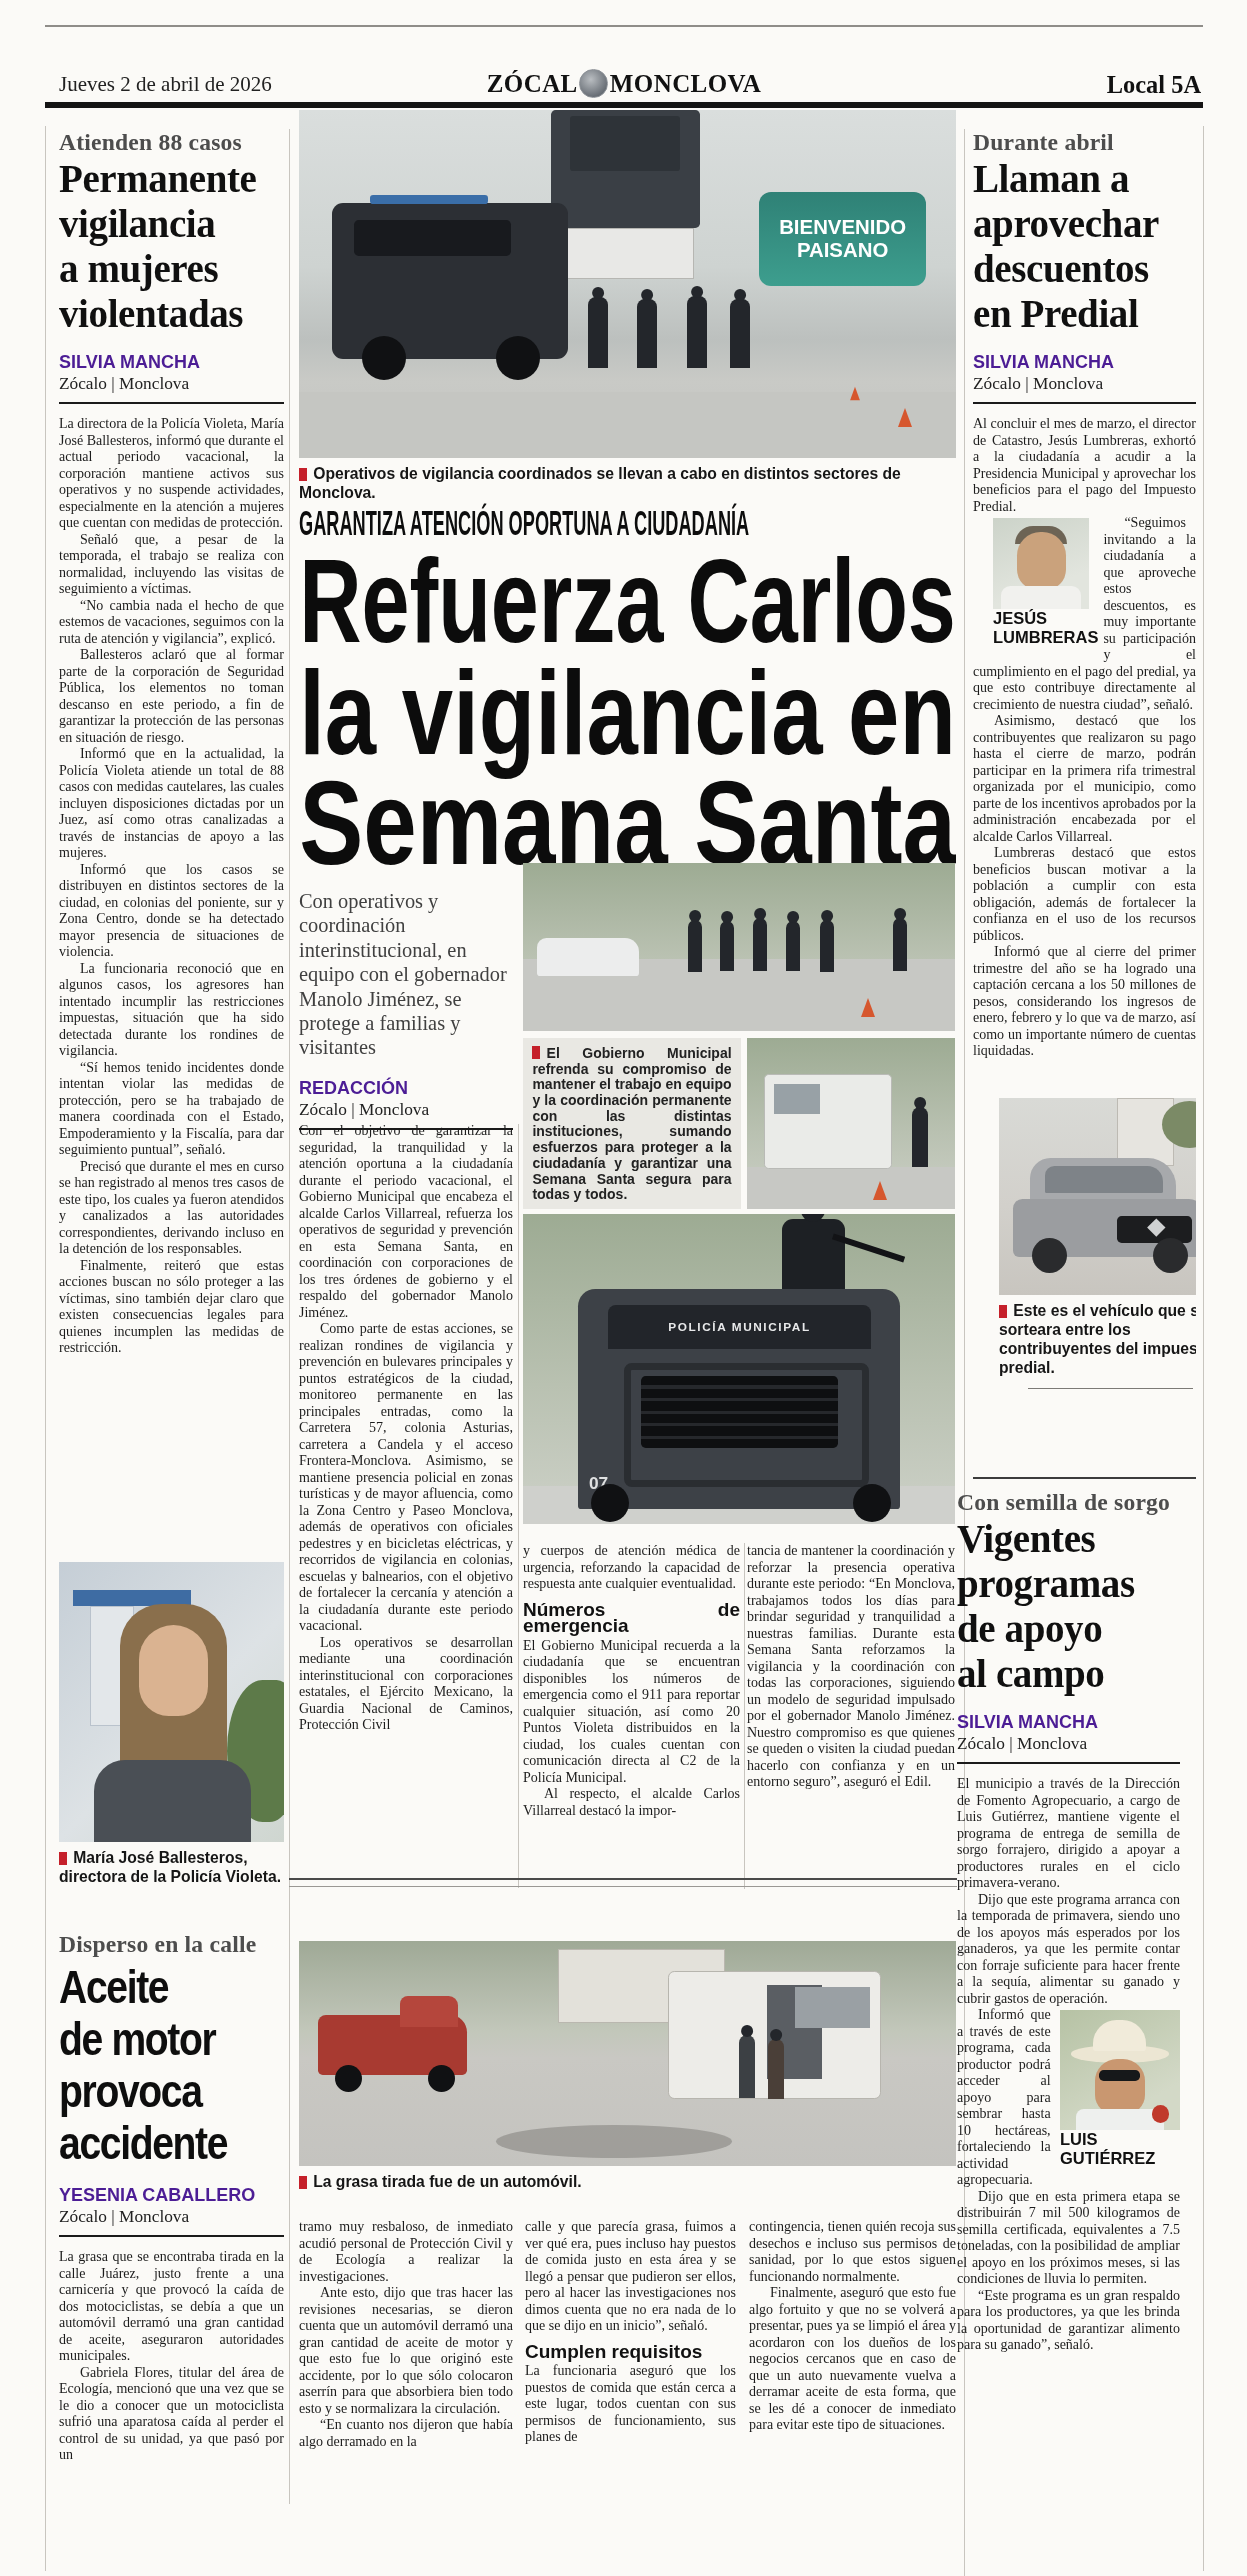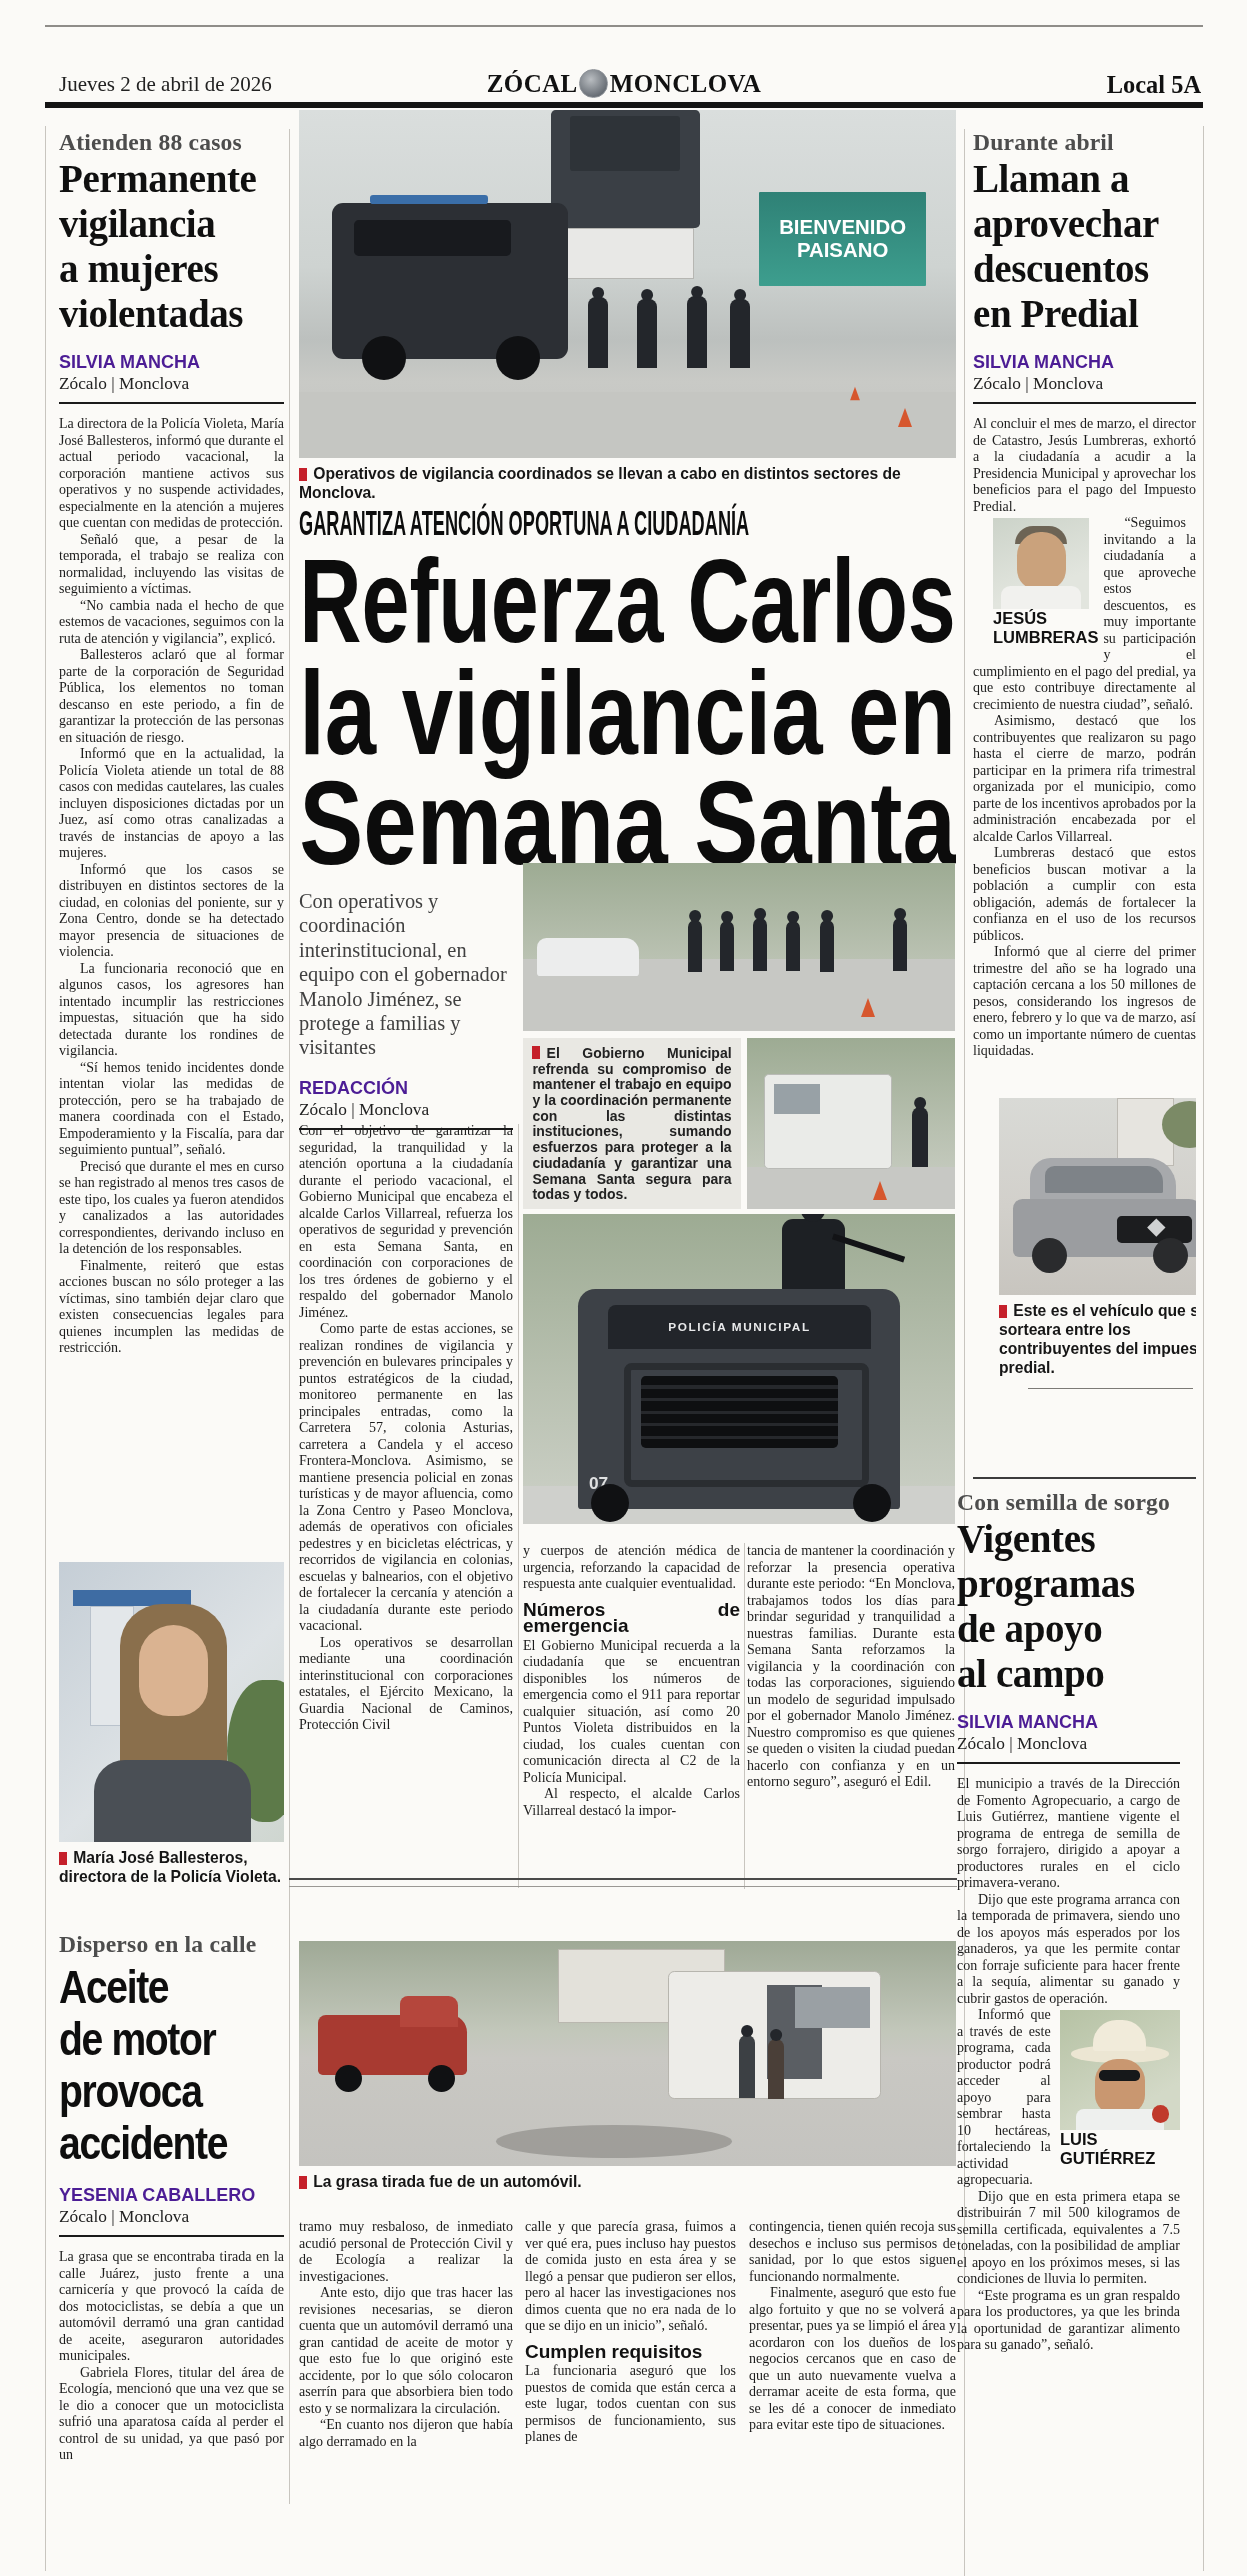--- a/index.html
+++ b/index.html
@@ -74,21 +74,21 @@
   .aceite-col4{position:absolute;left:749px;top:2219px;width:207px;height:355px;}
   
   .sky-a{position:absolute;inset:0;background:linear-gradient(180deg,#dadedd 0%,#ced3d1 45%,#bcc0be 66%,#c9cac6 78%,#c2c3c0 100%);}
   .tower{position:absolute;left:252px;top:0;width:149px;height:118px;background:#3a3f45;border-radius:4.7px;}
   .tower-cab{position:absolute;left:271px;top:6.3px;width:110px;height:55px;background:#2e3338;border-radius:3.1px;}
   .trailer{position:absolute;left:259px;top:118px;width:134px;height:49px;background:#e8e8e6;border:0.8px solid #b6b6b2;}
   .armored{position:absolute;left:33px;top:93px;width:236px;height:156px;background:#2c2f34;border-radius:11px;}
   .armored-win{position:absolute;left:55px;top:110px;width:157px;height:36px;background:#181a1e;border-radius:4.7px;}
   .lightbar{position:absolute;left:71px;top:85px;width:118px;height:9.4px;background:#3a6ea8;border-radius:3.1px;}
   .wheel{position:absolute;width:44px;height:44px;border-radius:50%;background:#101113;}
-  .banner{position:absolute;left:460px;top:82px;width:161px;height:88px;background:linear-gradient(180deg,#2f8176,#3d9e8e);border-radius:1px;display:flex;align-items:center;justify-content:center;text-align:center;color:#fff;font-family:"Liberation Sans",sans-serif;font-weight:bold;font-size:20.4px;line-height:23.6px;padding:3.1px;}
+  .banner{position:absolute;left:460px;top:82px;width:161px;height:88px;background:linear-gradient(180deg,#2f8176,#3d9e8e);border-radius:12px;display:flex;align-items:center;justify-content:center;text-align:center;color:#fff;font-family:"Liberation Sans",sans-serif;font-weight:bold;font-size:20.4px;line-height:23.6px;padding:3.1px;}
   .road-a{position:absolute;left:0;bottom:0;width:100%;height:66px;background:#c5c6c2;}
   .greens{position:absolute;inset:0;background:linear-gradient(180deg,#9dab93 0%,#b9c1b1 55%,#cdd1c8 100%);}
   .road-b{position:absolute;left:0;bottom:0;width:100%;height:72px;background:#c7c8c4;}
   .whitecar{position:absolute;left:14px;bottom:55px;width:102px;height:38px;background:#eceded;border-radius:9.4px 14px 3.1px 3.1px;}
   .van{position:absolute;left:17.3px;top:36px;width:126px;height:93px;background:#eaebe8;border:0.8px solid #b9bab6;border-radius:4.7px;}
   .van-win{position:absolute;left:27px;top:46px;width:46px;height:30px;background:#98a1a6;}
   .truck-body{position:absolute;left:55px;top:75px;width:322px;height:220px;background:#3d4147;border-radius:17.3px 17.3px 3.1px 3.1px;}
   .truck-glass{position:absolute;left:85px;top:91px;width:263px;height:44px;background:#22252a;border-radius:7.9px 7.9px 0 0;color:#e8e9ea;font-family:"Liberation Sans",sans-serif;font-weight:bold;font-size:11.8px;letter-spacing:1.6px;display:flex;align-items:center;justify-content:center;}
   .truck-grille{position:absolute;left:118px;top:162px;width:197px;height:72px;background:repeating-linear-gradient(180deg,#0e0f11 0 9.4px,#26282c 9.4px 12.6px);border-radius:4.7px;}
   .bullbar{position:absolute;left:101px;top:149px;width:231px;height:110px;border:7.9px solid #2a2d31;border-radius:7.9px;background:transparent;}

